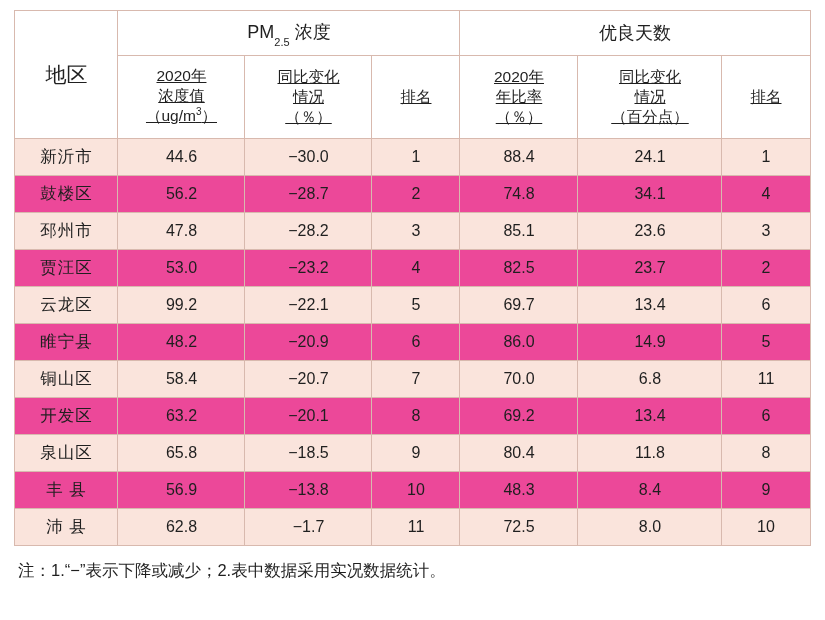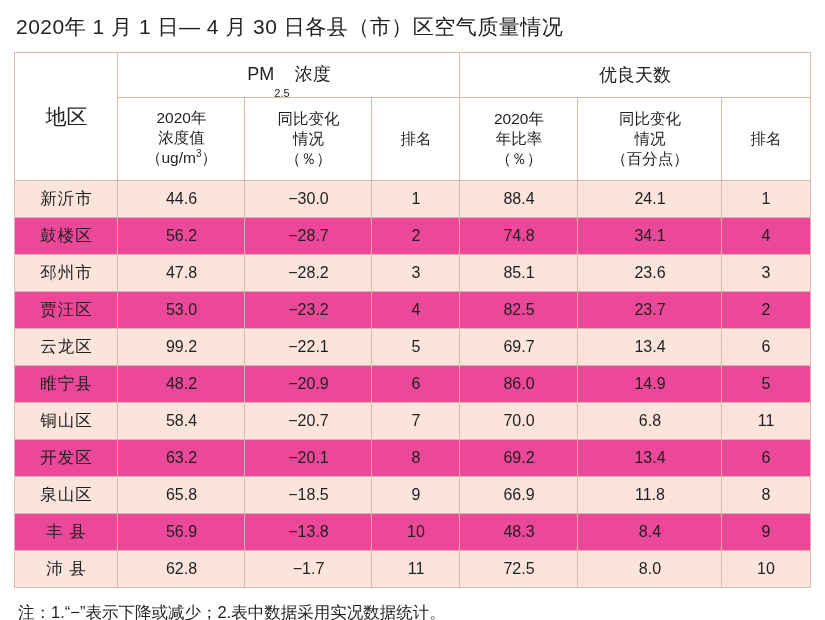--- a/index.html
+++ b/index.html
@@ -55,30 +55,31 @@
   .hdr-group {
     font-size: 18px;
     height: 36px;
   }
   .hdr-region {
     font-size: 21px;
   }
   .hdr-sub {
     height: 74px;
     font-size: 15.5px;
+    text-decoration: underline;
   }
   .hdr-sub .l {
     display: block;
     line-height: 20px;
   }
   sub {
     font-size: 11px;
     vertical-align: baseline;
     position: relative;
-    top: 17px;
+    top: 8px;
   }
   sup {
     font-size: 10px;
     vertical-align: baseline;
     position: relative;
     top: -6px;
   }
   tbody td {
     height: 36px;
     font-size: 16px;
@@ -108,21 +109,20 @@
   col.c3 { width: 88px; }
   col.c4 { width: 118px; }
   col.c5 { width: 144px; }
   col.c6 { width: 88px; }
 </style>
 </head>
 <body>
 
 <div class="page">
 
-  <div class="title">2020年 1 月 1 日— 4 月 30 日各县（市）区空气质量情况</div>
 
   <table class="data">
     <colgroup>
       <col class="c0">
         <col class="c1">
         <col class="c2">
         <col class="c3">
         <col class="c4">
         <col class="c5">
         <col class="c6">
@@ -231,21 +231,21 @@
           <td>8</td>
           <td>69.2</td>
           <td>13.4</td>
           <td>6</td>
         </tr>
         <tr class="odd">
           <td class="region">泉山区</td>
           <td>65.8</td>
           <td>−18.5</td>
           <td>9</td>
-          <td>66.9</td>
+          <td>80.4</td>
           <td>11.8</td>
           <td>8</td>
         </tr>
         <tr class="even">
           <td class="region">丰 县</td>
           <td>56.9</td>
           <td>−13.8</td>
           <td>10</td>
           <td>48.3</td>
           <td>8.4</td>

